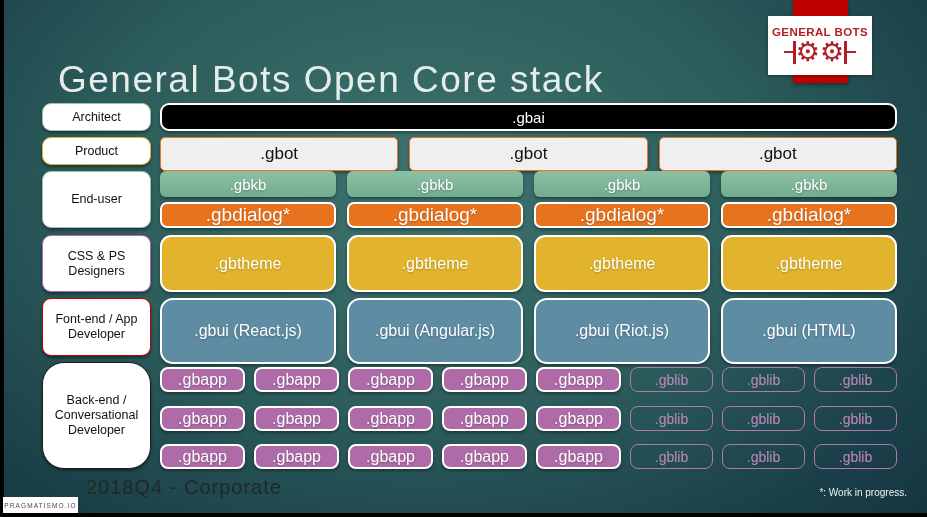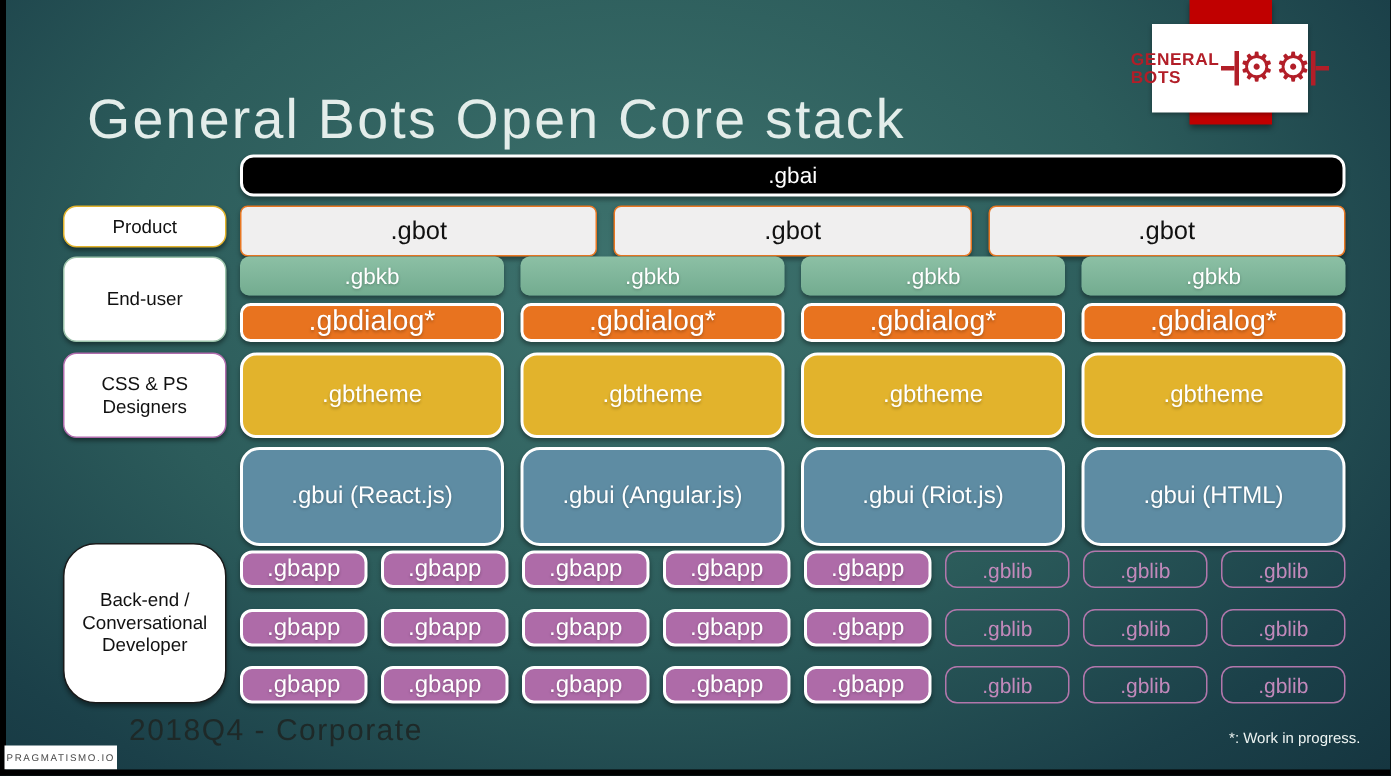--- a/index.html
+++ b/index.html
@@ -9,21 +9,21 @@
     background:radial-gradient(ellipse 760px 520px at 46% 36%, #3E736E 0%, #2C5C5B 45%, #1B4049 75%, #12303B 100%);
   }
   .edge-left{position:absolute;left:0;top:0;width:4px;height:100%;background:#000;}
   .edge-bottom{position:absolute;left:0;bottom:0;width:100%;height:4px;background:#000;}
   .title{position:absolute;left:58px;top:34px;font-size:37px;font-weight:400;
     color:#E3EDEA;letter-spacing:1.5px;}
   
   .ribbon{position:absolute;left:793px;top:0;width:55px;height:83px;background:#C00000;
     box-shadow:0 2px 4px rgba(0,0,0,.4);}
   .logo-card{position:absolute;left:768px;top:16px;width:104px;height:59px;background:#fff;
-    display:flex;flex-direction:row;align-items:center;justify-content:center;gap:1px;
+    display:flex;flex-direction:column;align-items:center;justify-content:center;gap:1px;
     box-shadow:0 1px 3px rgba(0,0,0,.35);}
   .logo-name{color:#B21E28;font-weight:bold;font-size:11.5px;letter-spacing:.4px;}
   .gears{display:flex;align-items:center;color:#B21E28;}
   .gear{font-family:"DejaVu Sans",sans-serif;font-size:27px;line-height:26px;}
   .hstub{width:9px;height:2.5px;background:#B21E28;}
   .vbar{width:3px;height:23px;background:#B21E28;}
   
   .role{position:absolute;left:42px;width:109px;background:#fff;border-radius:9px;
     display:flex;align-items:center;justify-content:center;text-align:center;
     color:#111;font-size:12.5px;line-height:1.2;padding:2px;box-sizing:border-box;
@@ -78,23 +78,25 @@
     <div class="gears">
       <span class="hstub"></span>
       <span class="vbar"></span>
       <span class="gear">⚙</span>
       <span class="gear">⚙</span>
       <span class="vbar"></span>
       <span class="hstub"></span>
     </div>
   </div>
 
+  <div class="role role-architect">Architect</div>
   <div class="role role-product">Product</div>
   <div class="role role-enduser">End-user</div>
   <div class="role role-css">CSS &amp; PS Designers</div>
+  <div class="role role-frontend">Font-end / App Developer</div>
   <div class="role role-backend">Back-end / Conversational Developer</div>
 
   <div class="row row-gbai">
     <div class="box gbai-box">.gbai</div>
   </div>
 
   <div class="row row-gbot">
     <div class="box gbot-box">.gbot</div>
     <div class="box gbot-box">.gbot</div>
     <div class="box gbot-box">.gbot</div>

